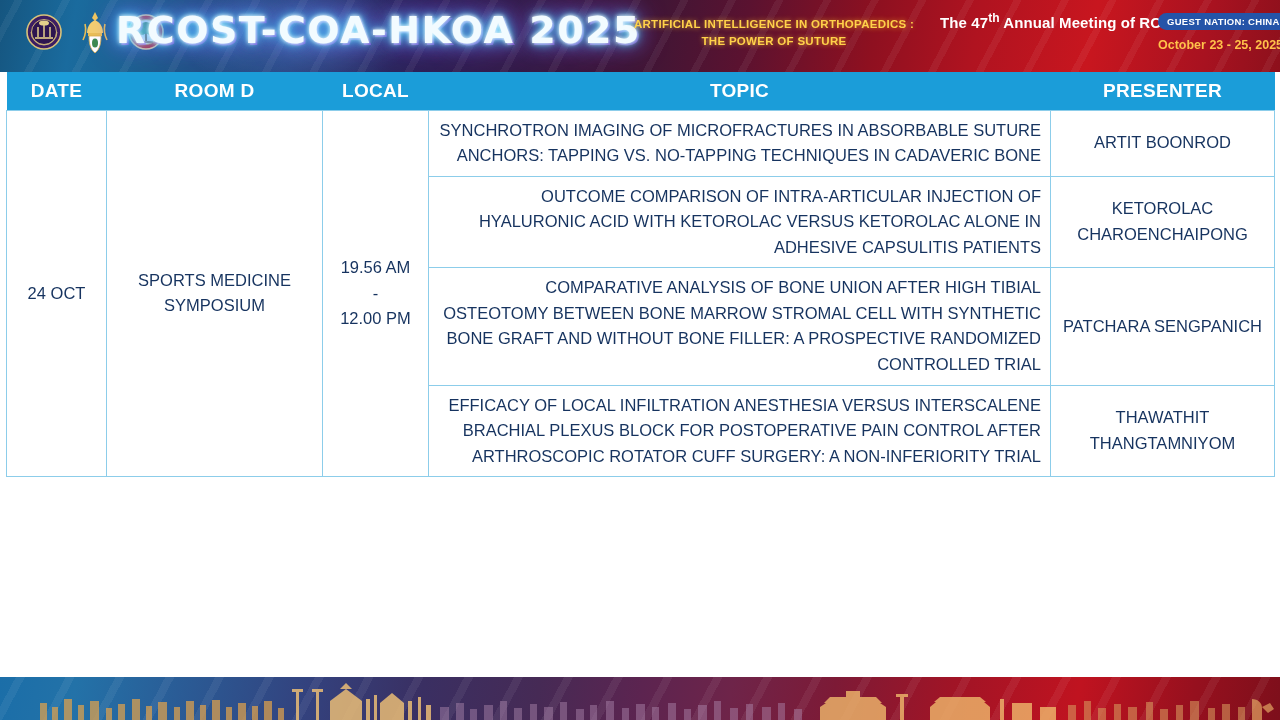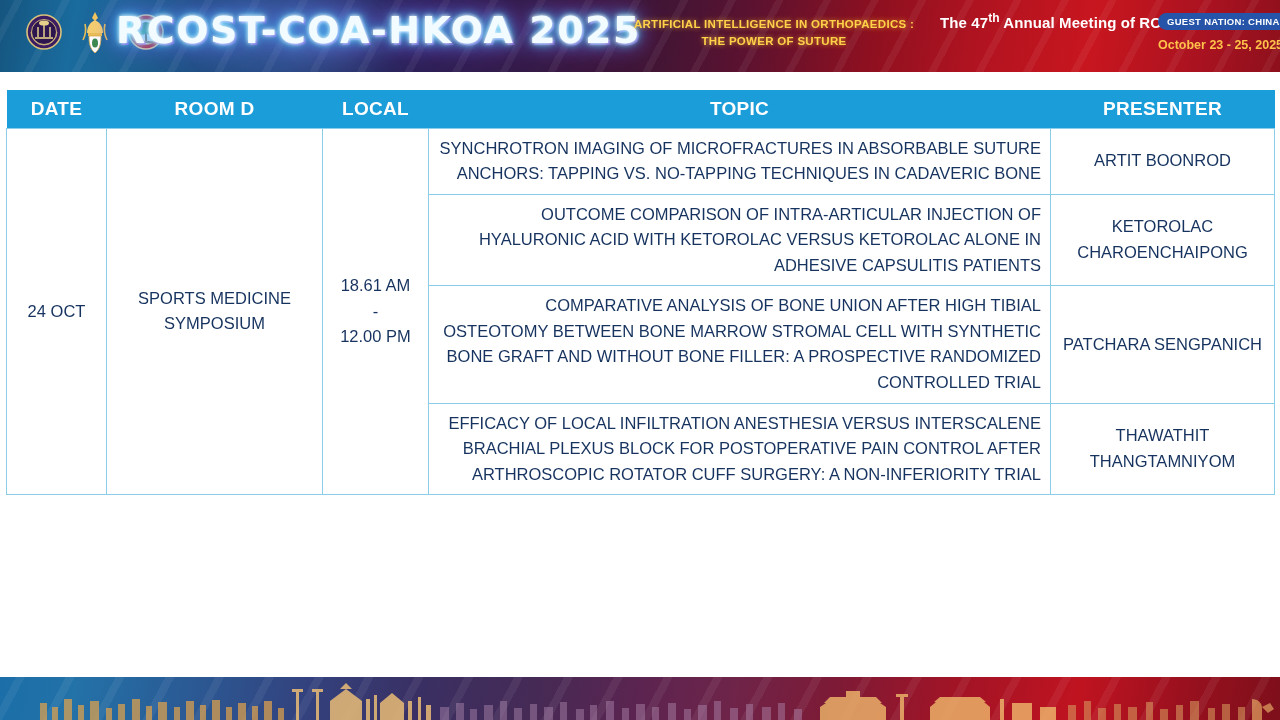--- a/index.html
+++ b/index.html
@@ -152,21 +152,21 @@
     left: 1158px; top: 38px;
     color: #ffc24a;
     font-size: 12.5px;
     font-weight: bold;
     white-space: nowrap;
   }
 
   
   .sched-wrap {
     position: absolute;
-    top: 90px; left: 6px;
+    top: 72px; left: 6px;
     width: 1268px;
   }
   table.sched {
     width: 1268px;
     border-collapse: collapse;
     table-layout: fixed;
   }
   table.sched thead th {
     background: #1b9dd9;
     color: #ffffff;
@@ -312,21 +312,21 @@
           <th>LOCAL</th>
           <th>TOPIC</th>
           <th>PRESENTER</th>
         </tr>
       </thead>
       <tbody>
         <tr>
           <td class="c-date" rowspan="4">24 OCT</td>
           <td class="c-room" rowspan="4">SPORTS MEDICINE SYMPOSIUM</td>
           <td class="c-time" rowspan="4">
-            <div>18.61 AM</div>
+            <div>19.56 AM</div>
             <div>-</div>
             <div>12.00 PM</div>
           </td>
           <td class="c-topic">SYNCHROTRON IMAGING OF MICROFRACTURES IN ABSORBABLE SUTURE ANCHORS: TAPPING VS. NO-TAPPING TECHNIQUES IN CADAVERIC BONE</td>
           <td class="c-pres">ARTIT BOONROD</td>
         </tr>
         <tr>
           <td class="c-topic">OUTCOME COMPARISON OF INTRA-ARTICULAR INJECTION OF HYALURONIC ACID WITH KETOROLAC VERSUS KETOROLAC ALONE IN ADHESIVE CAPSULITIS PATIENTS</td>
           <td class="c-pres">KETOROLAC CHAROENCHAIPONG</td>
         </tr>

